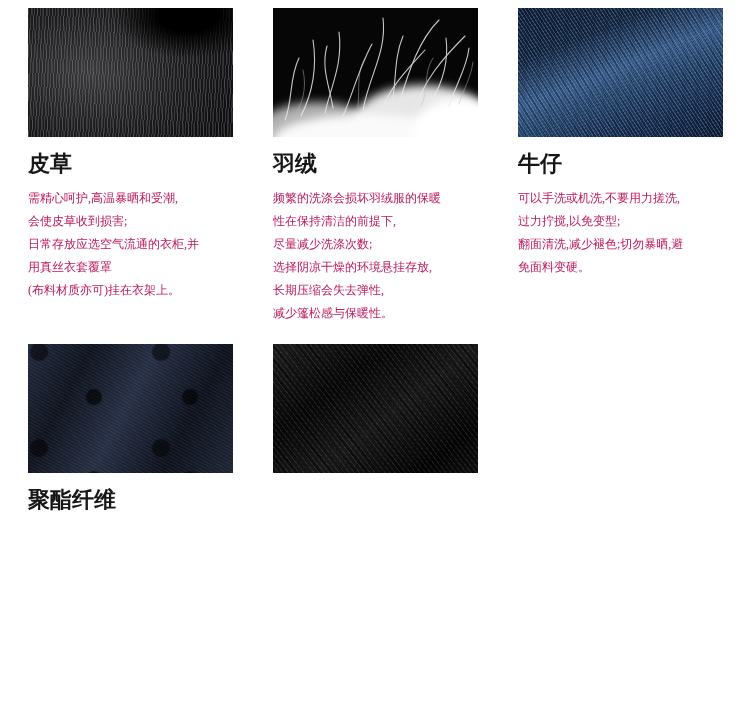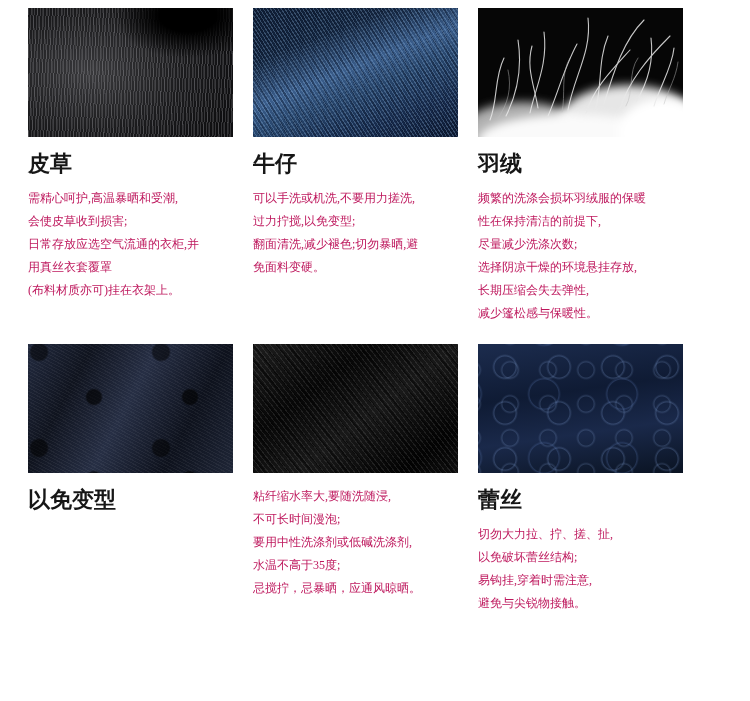--- a/index.html
+++ b/index.html
@@ -10,21 +10,21 @@
   body {
     width: 750px;
     height: 701px;
     overflow: hidden;
     font-family: "Liberation Serif", serif;
   }
   .grid {
     display: grid;
     grid-template-columns: 205px 205px 205px;
     grid-template-rows: 336px auto;
-    column-gap: 20px;
+    column-gap: 40px;
     padding: 8px 0 0 28px;
     box-sizing: border-box;
   }
   .cell {
     width: 205px;
   }
   .thumb {
     width: 205px;
     height: 129px;
     overflow: hidden;
@@ -100,29 +100,20 @@
     <div class="thumb tex-fur" aria-label="fur-closeup-photo"></div>
     <h2 class="title">皮草</h2>
     <div class="desc">需精心呵护,高温暴晒和受潮,
 会使皮草收到损害;
 日常存放应选空气流通的衣柜,并
 用真丝衣套覆罩
 (布料材质亦可)挂在衣架上。</div>
   </section>
 
   <section class="cell">
-    <div class="thumb tex-denim" aria-label="denim-twill-photo"></div>
-    <h2 class="title">牛仔</h2>
-    <div class="desc">可以手洗或机洗,不要用力搓洗,
-过力拧搅,以免变型;
-翻面清洗,减少褪色;切勿暴晒,避
-免面料变硬。</div>
-  </section>
-
-  <section class="cell">
     <div class="thumb" aria-label="white-down-feathers-photo">
       <svg width="205" height="129" viewBox="0 0 205 129" preserveAspectRatio="none" aria-hidden="true">
         <defs>
           <filter id="fluff" x="-50%" y="-50%" width="200%" height="200%">
             <feGaussianBlur stdDeviation="5"></feGaussianBlur>
           </filter>
         </defs>
         <rect x="0" y="0" width="205" height="129" fill="#060606"></rect>
         <ellipse cx="45" cy="122" rx="60" ry="28" fill="#cfcfcf" opacity="0.85" filter="url(#fluff)"></ellipse>
         <ellipse cx="150" cy="115" rx="70" ry="38" fill="#f2f2f2" opacity="0.95" filter="url(#fluff)"></ellipse>
@@ -153,35 +144,31 @@
     <h2 class="title">羽绒</h2>
     <div class="desc">频繁的洗涤会损坏羽绒服的保暖
 性在保持清洁的前提下,
 尽量减少洗涤次数;
 选择阴凉干燥的环境悬挂存放,
 长期压缩会失去弹性,
 减少篷松感与保暖性。</div>
   </section>
 
   <section class="cell">
+    <div class="thumb tex-denim" aria-label="denim-twill-photo"></div>
+    <h2 class="title">牛仔</h2>
+    <div class="desc">可以手洗或机洗,不要用力搓洗,
+过力拧搅,以免变型;
+翻面清洗,减少褪色;切勿暴晒,避
+免面料变硬。</div>
+  </section>
+
+  <section class="cell">
     <div class="thumb tex-poly" aria-label="polyester-dotted-fabric-photo"></div>
-    <h2 class="title">以免变型</h2>
+    <h2 class="title">聚酯纤维</h2>
   </section>
 
   <section class="cell">
     <div class="thumb tex-viscose" aria-label="black-viscose-fabric-photo"></div>
-    <div class="desc">粘纤缩水率大,要随洗随浸,
-不可长时间漫泡;
-要用中性洗涤剂或低碱洗涤剂,
-水温不高于35度;
-忌搅拧，忌暴晒，应通风晾晒。</div>
   </section>
 
-  <section class="cell">
-    <div class="thumb tex-lace" aria-label="navy-lace-fabric-photo"></div>
-    <h2 class="title">蕾丝</h2>
-    <div class="desc">切勿大力拉、拧、搓、扯,
-以免破坏蕾丝结构;
-易钩挂,穿着时需注意,
-避免与尖锐物接触。</div>
-  </section>
 
 </div>
 
 </body></html>

